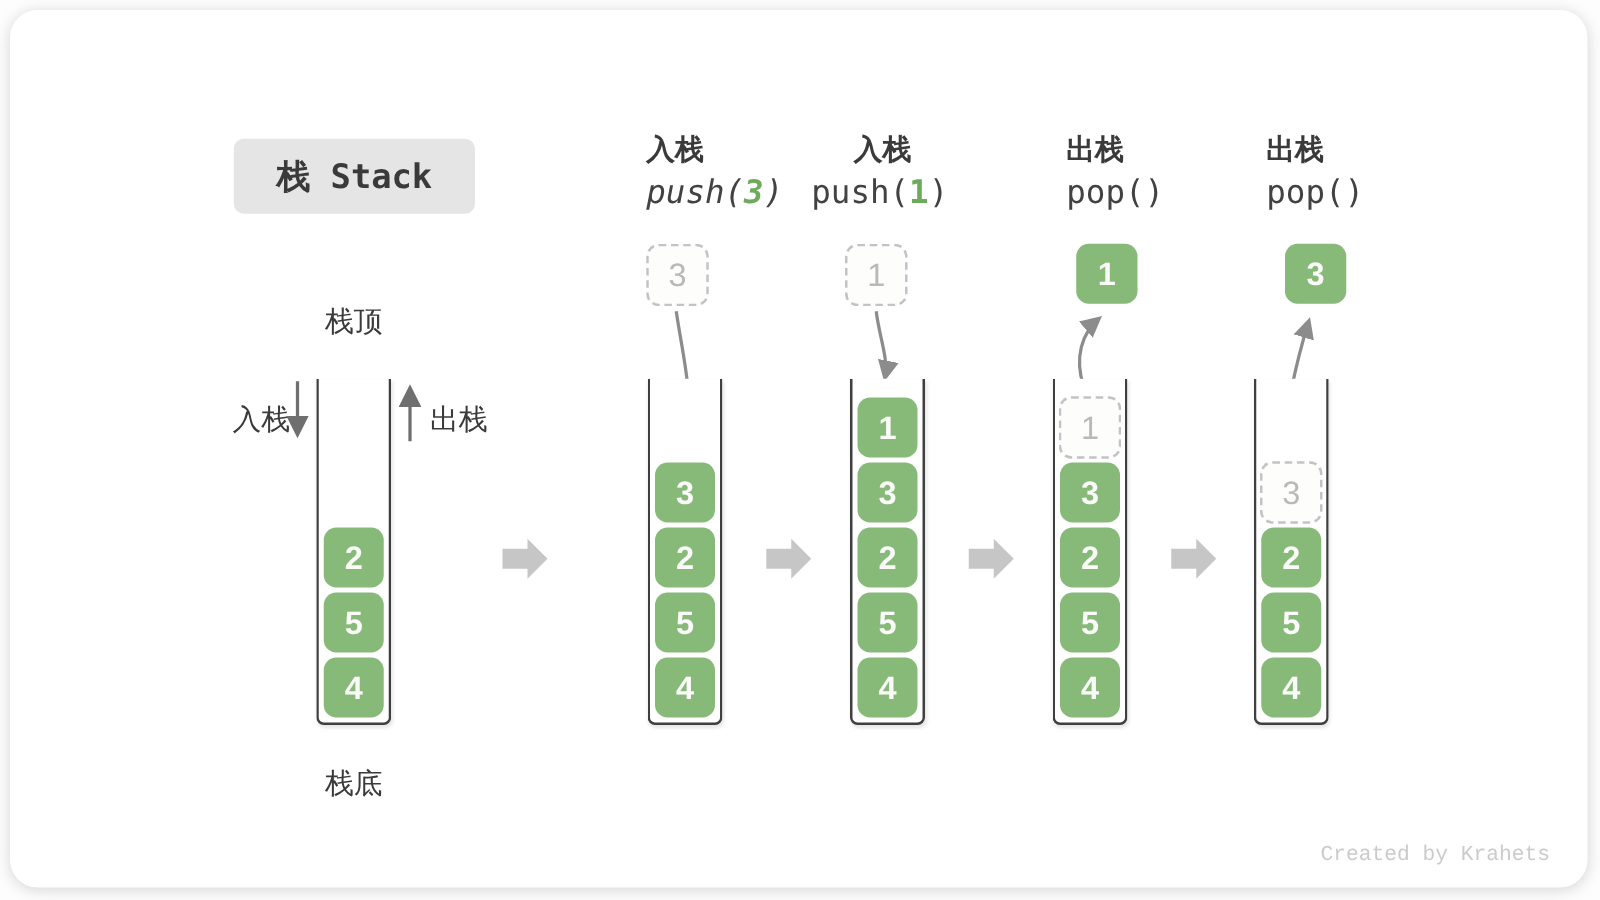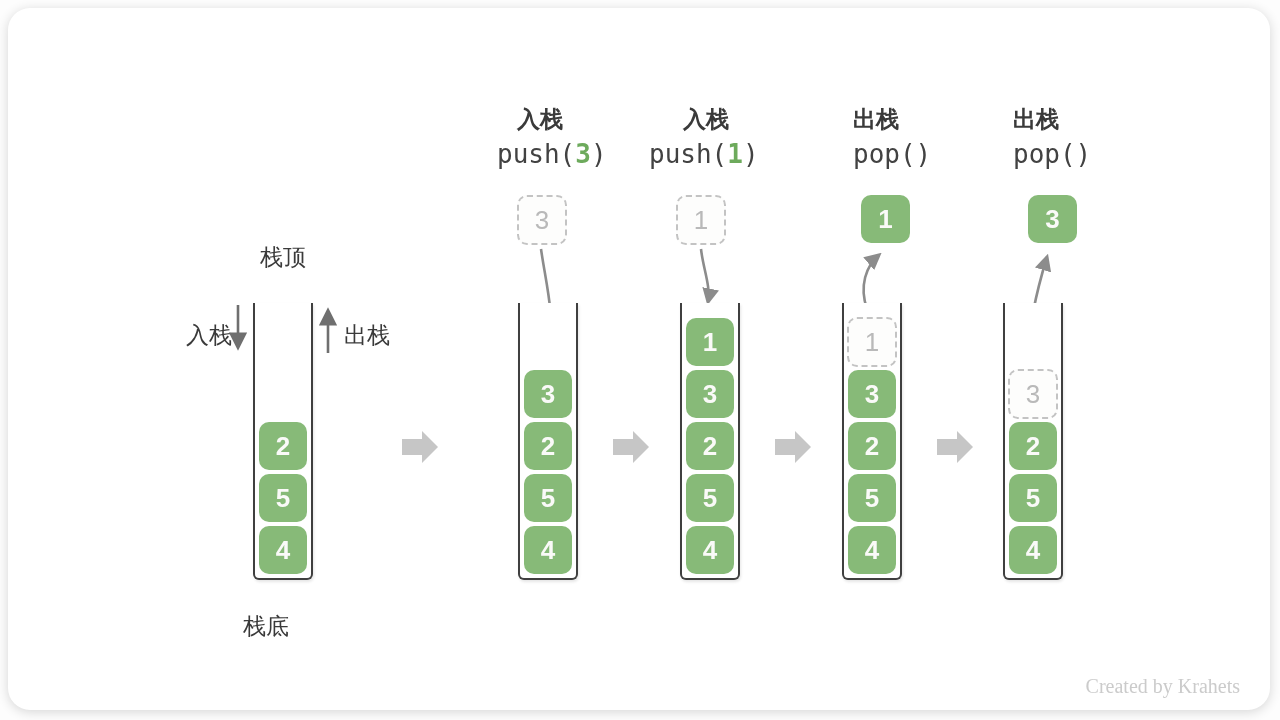--- a/index.html
+++ b/index.html
@@ -11,21 +11,21 @@
   html,body{margin:0;padding:0;background:#fdfdfd;}
   #canvas{position:relative;width:1280px;height:720px;overflow:hidden;
           font-family:"Liberation Sans","DejaVu Sans",sans-serif;}
   .card{position:absolute;left:8px;top:8px;width:1262px;height:702px;background:#ffffff;
         border-radius:22px;box-shadow:0 2px 12px rgba(0,0,0,0.16);}
   .title-box{position:absolute;left:187px;top:111px;width:193px;height:60px;background:var(--title-bg);
         border-radius:8px;display:flex;align-items:center;justify-content:center;
         font-family:"DejaVu Sans Mono",monospace;font-weight:bold;font-size:27px;color:var(--label-text);}
   .cn-label{position:absolute;font-weight:normal;font-size:23px;color:var(--label-text);white-space:nowrap;}
   .lbl-top{left:243px;top:242px;width:80px;text-align:center;}
-  .lbl-bottom{left:243px;top:611px;width:80px;}
+  .lbl-bottom{left:243px;top:611px;width:80px;text-align:center;}
   .lbl-push{left:186px;top:320px;}
   .lbl-pop{left:344px;top:320px;}
   .col-op{position:absolute;top:104px;font-weight:bold;font-size:23px;color:var(--label-text);white-space:nowrap;}
   .col-code{position:absolute;top:139px;font-family:"DejaVu Sans Mono",monospace;font-size:26px;
         color:var(--code-text);white-space:nowrap;}
   .col-code .num{color:var(--code-number);font-weight:bold;}
   .stack-container{position:absolute;width:60px;height:277px;background:#ffffff;
         border-left:2px solid var(--container-border);border-right:2px solid var(--container-border);
         border-bottom:2px solid var(--container-border);border-radius:0 0 6px 6px;box-sizing:border-box;
         box-shadow:1px 2px 3px rgba(0,0,0,0.10);}
@@ -33,35 +33,38 @@
         color:var(--cell-text);display:flex;align-items:center;justify-content:center;
         font-size:26px;font-weight:bold;}
   .ghost{position:absolute;width:50px;height:50px;border-radius:10px;border:2px dashed var(--ghost-border);
         background:var(--ghost-fill);box-sizing:border-box;color:var(--ghost-text);
         display:flex;align-items:center;justify-content:center;font-size:26px;}
   .floating.solid{position:absolute;width:49px;height:48px;border-radius:10px;background:var(--cell-green);
         color:var(--cell-text);display:flex;align-items:center;justify-content:center;font-size:26px;font-weight:bold;}
   .floating.dashed{position:absolute;width:50px;height:50px;border-radius:10px;border:2px dashed var(--ghost-border);
         background:var(--ghost-fill);box-sizing:border-box;color:var(--ghost-text);
         display:flex;align-items:center;justify-content:center;font-size:26px;}
-  .watermark{position:absolute;right:40px;top:675px;font-family:Liberation Serif, serif;
-        font-size:20px;color:var(--watermark-text);}
+  .watermark{position:absolute;right:40px;top:675px;font-family:Liberation Mono, monospace;
+        font-size:17px;color:var(--watermark-text);}
   svg#arrow-layer{position:absolute;left:0;top:0;pointer-events:none;}
   .motion{stroke:var(--motion-arrow);stroke-width:2.6;fill:none;}
   .dir{stroke:var(--direction-arrow);stroke-width:2.6;fill:none;}
   .flow{fill:var(--flow-arrow);}
   #m-gray path{fill:var(--motion-arrow);}
   #m-dark path{fill:var(--direction-arrow);}
 </style>
 </head>
 <body>
 
 <div id="canvas">
   <div class="card"></div>
 
+  <div class="title-box">
+    <span>栈 Stack</span>
+  </div>
 
   <div class="cn-label lbl-top">栈顶</div>
   <div class="cn-label lbl-bottom">栈底</div>
   <div class="cn-label lbl-push">入栈</div>
   <div class="cn-label lbl-pop">出栈</div>
 
   <svg id="arrow-layer" width="1280" height="720">
     <defs>
       <marker id="m-gray" viewBox="0 0 10 10" refX="8" refY="5" markerWidth="6.5" markerHeight="6.5" orient="auto-start-reverse">
         <path d="M0,0 L10,5 L0,10 Z"></path>
@@ -84,21 +87,21 @@
     <polygon class="flow" transform="translate(775,447)" points="0,-8 20,-8 20,-16 36,0 20,16 20,8 0,8"></polygon>
     <polygon class="flow" transform="translate(937,447)" points="0,-8 20,-8 20,-16 36,0 20,16 20,8 0,8"></polygon>
   </svg>
 
   <div id="columns">
       <div class="stack-container" style="left: 253px; top: 303px;"></div>
       <div class="cell" style="left: 259px; top: 422px;">2</div>
       <div class="cell" style="left: 259px; top: 474px;">5</div>
       <div class="cell" style="left: 259px; top: 526px;">4</div>
       <div class="col-op" style="left: 517px;">入栈</div>
-      <div class="col-code" style="left: 497px;"><span>push(</span><span class="num">3</span><span>)</span></div>
+      <div class="col-code" style="left: 517px; font-style: italic;"><span>push(</span><span class="num">3</span><span>)</span></div>
       <div class="floating dashed" style="left: 517px; top: 195px;">3</div>
       <div class="stack-container" style="left: 518px; top: 303px;"></div>
       <div class="cell" style="left: 524px; top: 370px;">3</div>
       <div class="cell" style="left: 524px; top: 422px;">2</div>
       <div class="cell" style="left: 524px; top: 474px;">5</div>
       <div class="cell" style="left: 524px; top: 526px;">4</div>
       <div class="col-op" style="left: 683px;">入栈</div>
       <div class="col-code" style="left: 649px;"><span>push(</span><span class="num">1</span><span>)</span></div>
       <div class="floating dashed" style="left: 676px; top: 195px;">1</div>
       <div class="stack-container" style="left: 680px; top: 303px;"></div>

